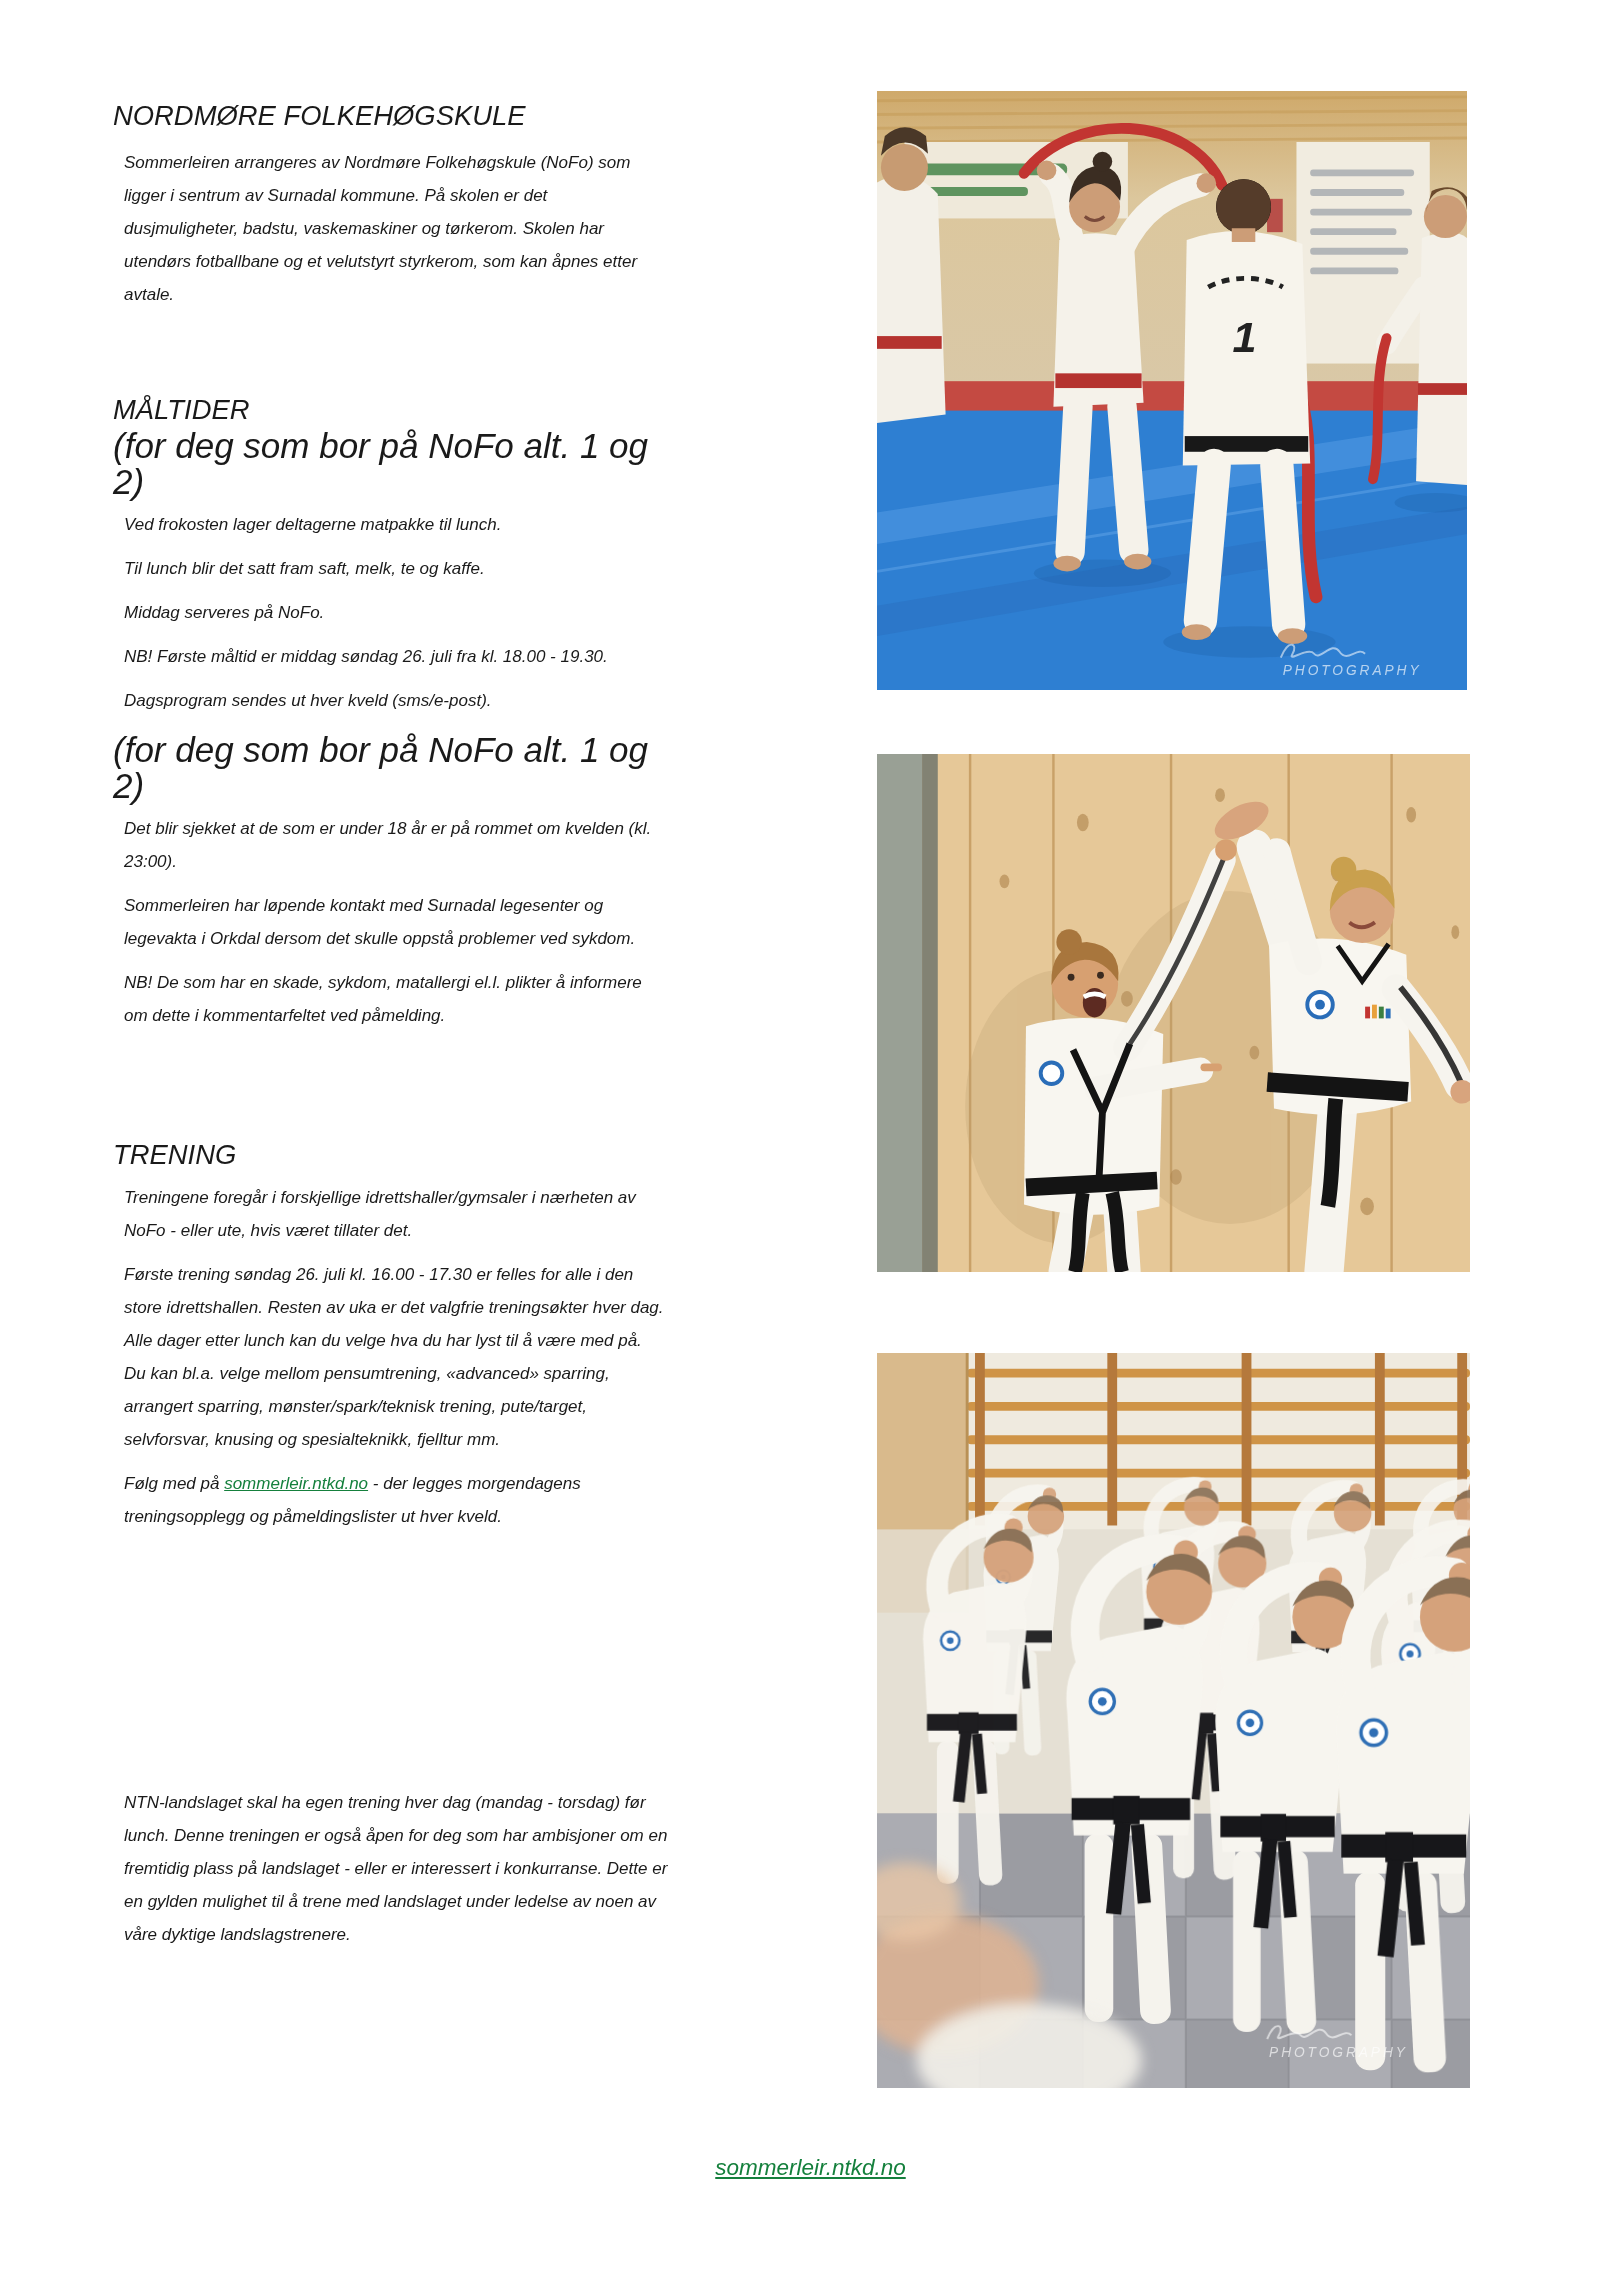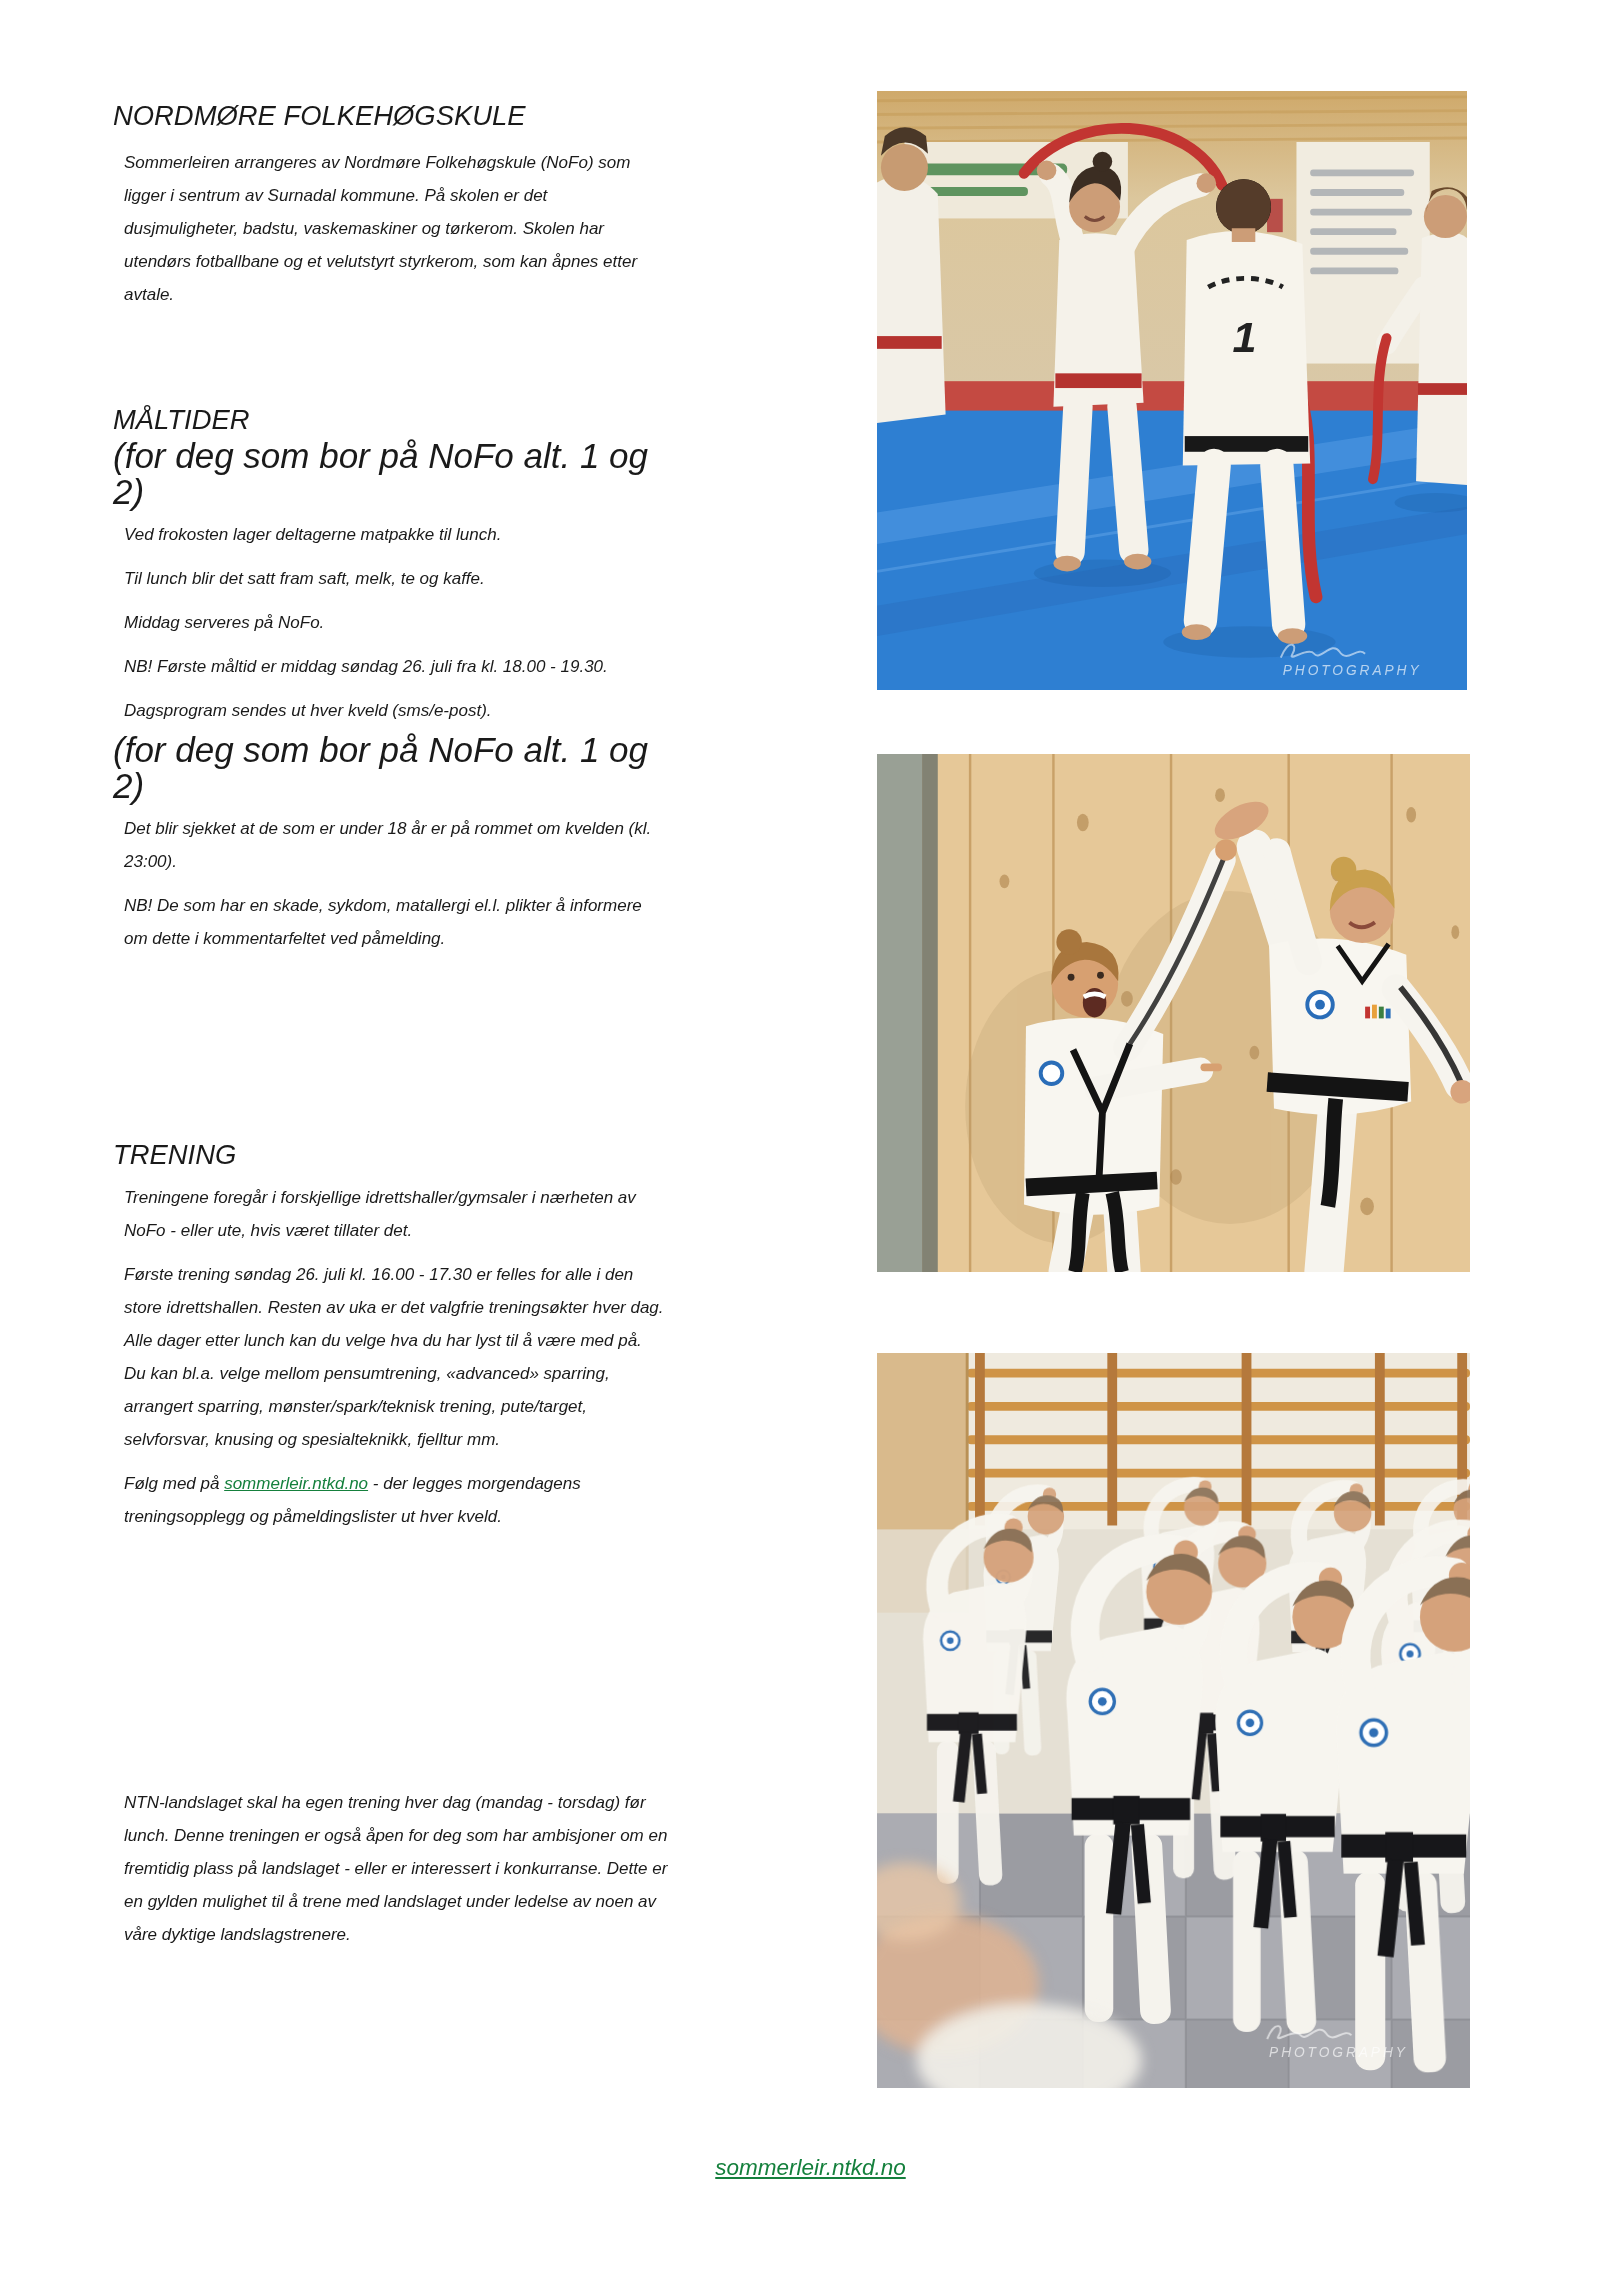--- a/index.html
+++ b/index.html
@@ -26,33 +26,34 @@
 </head>
 <body>
 
 <div class="page">
 
   <section class="sec" style="top:98px">
     <h2>NORDMØRE FOLKEHØGSKULE</h2>
     <p class="bodytext mt12">Sommerleiren arrangeres av Nordmøre Folkehøgskule (NoFo) som ligger i sentrum av Surnadal kommune. På skolen er det dusjmuligheter, badstu, vaskemaskiner og tørkerom. Skolen har utendørs fotballbane og et velutstyrt styrkerom, som kan åpnes etter avtale.</p>
   </section>
 
-  <section class="sec" style="top:402px">
+  <section class="sec" style="top:392px">
     <h2>MÅLTIDER</h2>
     <p class="sub">(for deg som bor på NoFo alt. 1 og 2)</p>
     <div class="bodytext mt8">Ved frokosten lager deltagerne matpakke til lunch.</div>
     <div class="bodytext">Til lunch blir det satt fram saft, melk, te og kaffe.</div>
     <div class="bodytext">Middag serveres på NoFo.</div>
     <div class="bodytext">NB! Første måltid er middag søndag 26. juli fra kl. 18.00 - 19.30.</div>
     <div class="bodytext">Dagsprogram sendes ut hver kveld (sms/e-post).</div>
   </section>
 
   <section class="sec" style="top:732px">
     <p class="sub">(for deg som bor på NoFo alt. 1 og 2)</p>
     <div class="bodytext mt8">Det blir sjekket at de som er under 18 år er på rommet om kvelden (kl. 23:00).</div>
+    <div class="bodytext">Sommerleiren har løpende kontakt med Surnadal legesenter og legevakta i Orkdal dersom det skulle oppstå problemer ved sykdom.</div>
     <div class="bodytext">NB! De som har en skade, sykdom, matallergi el.l. plikter å informere om dette i kommentarfeltet ved påmelding.</div>
   </section>
 
   <section class="sec" style="top:1137px">
     <h2>TRENING</h2>
     <div class="bodytext mt8">Treningene foregår i forskjellige idrettshaller/gymsaler i nærheten av NoFo - eller ute, hvis været tillater det.</div>
     <div class="bodytext">Første trening søndag 26. juli kl. 16.00 - 17.30 er felles for alle i den store idrettshallen. Resten av uka er det valgfrie treningsøkter hver dag.  Alle dager etter lunch kan du  velge hva du har lyst til å være med på. Du kan bl.a. velge mellom pensumtrening, «advanced» sparring, arrangert sparring, mønster/spark/teknisk trening, pute/target, selvforsvar, knusing og spesialteknikk, fjelltur mm.</div>
     <div class="bodytext">
       <span>Følg med på </span><a>sommerleir.ntkd.no</a><span> - der legges morgendagens treningsopplegg og påmeldingslister ut hver kveld.</span>
     </div>

